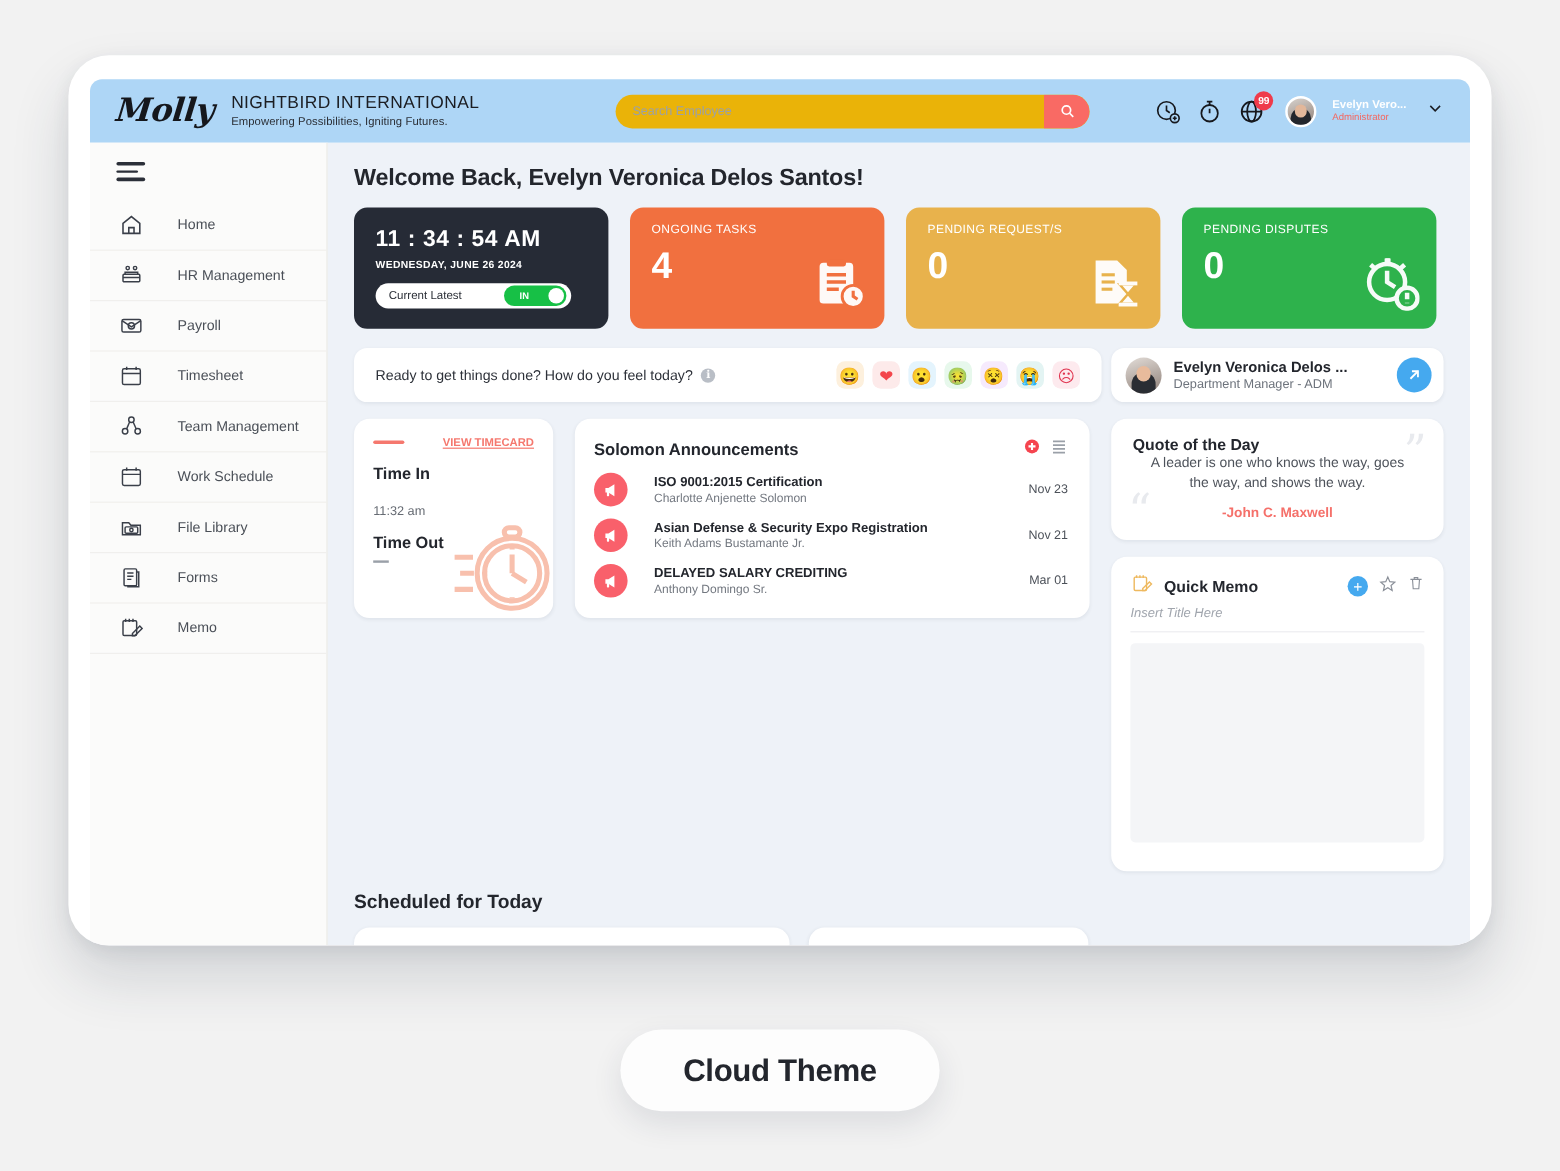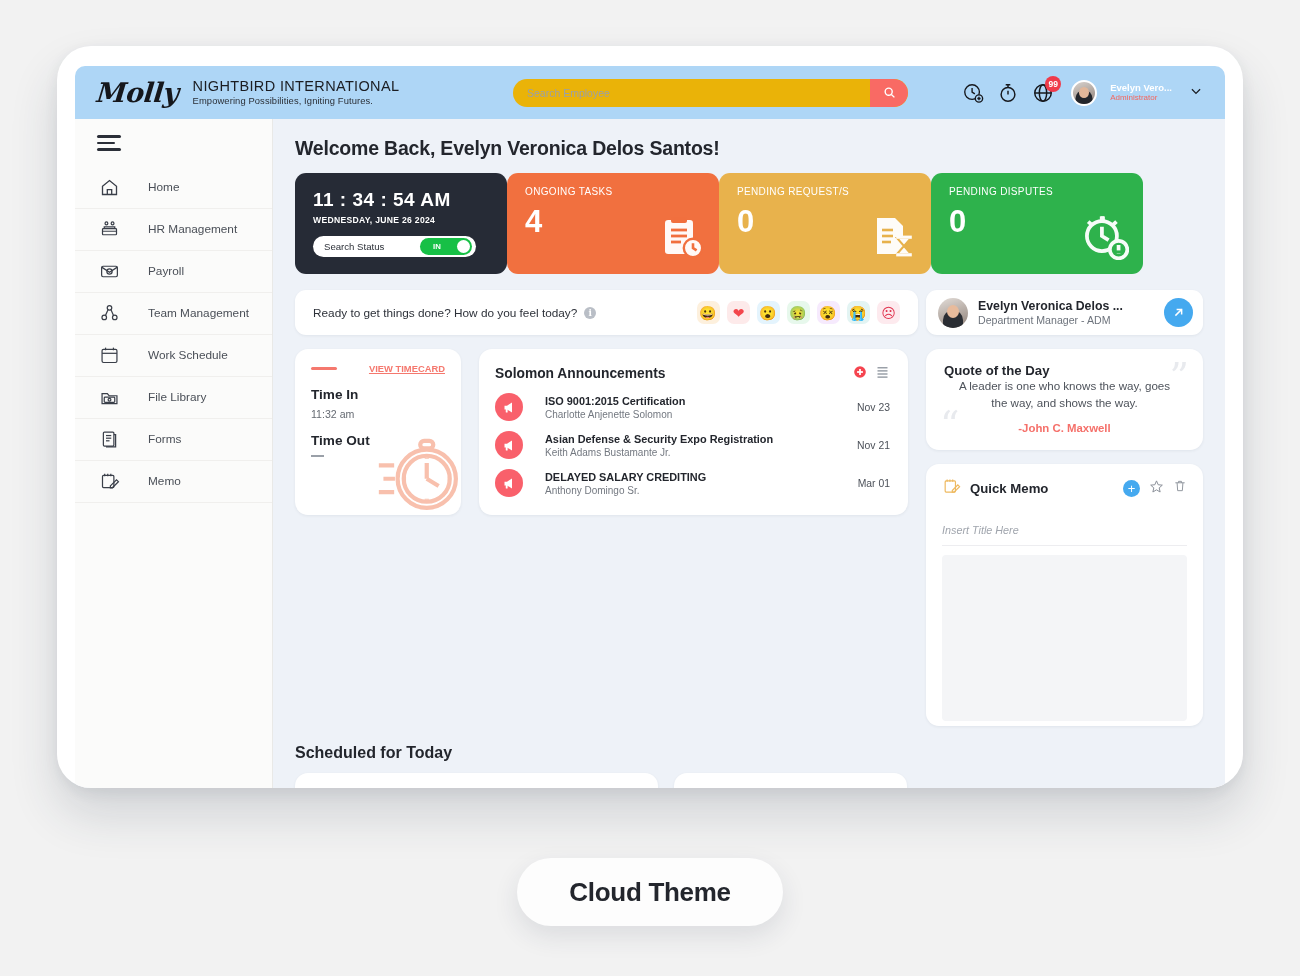--- a/index.html
+++ b/index.html
@@ -104,21 +104,21 @@
   }
   .nav-item:first-of-type { border-top: 1px solid #f0efed; }
   .nav-ico { width: 21px; height: 21px; color: #3a3f49; flex: none; }
   .nav-label { font-size: 11.8px; color: #4a4f57; }
 
   .content { flex: 1; padding: 18px 22px 0 22px; overflow: hidden; position: relative; }
 
   .welcome { font-size: 19.5px; font-weight: bold; color: #23262d; margin-bottom: 13px; letter-spacing: -.2px; }
 
   
-  .statrow { display: flex; }
+  .statrow { display: flex; gap: 18px; }
   .card-clock {
     width: 212px; height: 101px; background: #262b36; border-radius: 11px;
     padding: 16px 0 0 18px; color: #fff; flex: none;
   }
   .ctime { font-size: 19px; font-weight: bold; letter-spacing: .5px; }
   .cdate { font-size: 8.6px; font-weight: bold; letter-spacing: .3px; margin-top: 4px; }
   .statuspill {
     margin-top: 11px; width: 163px; height: 21px; background: #fff; border-radius: 11px;
     display: flex; align-items: center; padding: 0 4px 0 11px; cursor: pointer;
   }
@@ -179,21 +179,21 @@
   .midrow { display: flex; gap: 18px; margin-top: 14px; align-items: flex-start; }
   .timecard {
     width: 166px; height: 166px; background: #fff; border-radius: 13px; flex: none;
     padding: 14px 16px 0 16px; position: relative; overflow: hidden;
     box-shadow: 0 1px 3px rgba(40,50,70,.07);
   }
   .tc-top { display: flex; align-items: center; }
   .tc-dash { width: 26px; height: 3.5px; background: #f5786e; border-radius: 2px; }
   .tc-link { margin-left: auto; font-size: 9.4px; color: #f5786e; text-decoration: underline; font-weight: 600; cursor: pointer; }
   .tc-lbl { font-size: 13.6px; font-weight: bold; color: #23262d; margin-top: 13px; }
-  .tc-val { font-size: 10.6px; color: #666b73; margin-top: 6px; }
+  .tc-val { font-size: 10.6px; color: #666b73; margin-top: 18px; }
   .tc-dash2 { width: 13px; height: 2.3px; background: #9aa0a8; margin-top: 7px; }
   .tc-gfx { position: absolute; right: -6px; bottom: -8px; }
 
   .annc {
     flex: 1; height: 166px; background: #fff; border-radius: 13px;
     padding: 15px 18px 0 16px; box-shadow: 0 1px 3px rgba(40,50,70,.07);
   }
   .annc-head { display: flex; align-items: center; }
   .annc-title { font-size: 13.8px; font-weight: bold; color: #23262d; }
   .annc-actions { margin-left: auto; display: flex; align-items: center; gap: 8px; }
@@ -220,21 +220,21 @@
 
   .memo {
     background: #fff; border-radius: 13px; padding: 13px 16px 0 16px; height: 262px;
     box-shadow: 0 1px 3px rgba(40,50,70,.07);
   }
   .memo-head { display: flex; align-items: center; gap: 9px; }
   .memo-title { font-size: 13.2px; font-weight: bold; color: #23262d; }
   .memo-acts { margin-left: auto; display: flex; align-items: center; gap: 9px; }
   .memo-plus { width: 17px; height: 17px; border-radius: 50%; background: #45a9ef; color:#fff;
     display:flex; align-items:center; justify-content:center; font-size: 13px; cursor:pointer; line-height:1; }
-  .memo-ph { font-size: 10.8px; color: #a0a5ad; font-style: italic; margin-top: 24px; padding-bottom: 9px;
+  .memo-ph { font-size: 10.8px; color: #a0a5ad; font-style: italic; margin-top: 4px; padding-bottom: 9px;
     border-bottom: 1px solid #ededf0; }
   .memo-body { margin-top: 9px; height: 166px; background: #f4f5f7; border-radius: 4px; }
 
   
   .sched-title { font-size: 16px; font-weight: bold; color: #23262d; margin: 18px 0 11px 0; }
   .schedrow { display: flex; gap: 16px; align-items: flex-start; }
   .ts-card {
     width: 363px; background: #fff; border-radius: 13px; padding: 14px 16px 16px 16px; flex: none;
     box-shadow: 0 1px 3px rgba(40,50,70,.07); height: 210px;
   }
@@ -353,20 +353,35 @@
         <div class="nav-item">
           <span class="nav-ico">
             <svg width="21" height="21" viewBox="0 0 24 24" fill="none" stroke="currentColor" stroke-width="1.4">
               <rect x="3" y="6" width="18" height="12" rx="1.6"></rect>
                   <path d="M3 7l9 6 9-6"></path>
               <circle cx="12" cy="12" r="3"></circle>
             </svg></span>
           <span class="nav-label">Payroll</span>
         </div>
 
+        <div class="nav-item">
+          <span class="nav-ico">
+            <svg width="21" height="21" viewBox="0 0 24 24" fill="none" stroke="currentColor" stroke-width="1.4">
+              <rect x="3.5" y="5" width="17" height="15" rx="1.6"></rect>
+                  <line x1="3.5" y1="9.5" x2="20.5" y2="9.5"></line>
+              <line x1="7" y1="12.5" x2="7" y2="12.6"></line>
+                  <line x1="11" y1="12.5" x2="11" y2="12.6"></line>
+              <line x1="15" y1="12.5" x2="15" y2="12.6"></line>
+                  <line x1="7" y1="16" x2="7" y2="16.1"></line>
+              <line x1="11" y1="16" x2="11" y2="16.1"></line>
+                  <line x1="7.5" y1="3" x2="7.5" y2="6"></line>
+                  <line x1="16.5" y1="3" x2="16.5" y2="6"></line>
+            </svg></span>
+          <span class="nav-label">Timesheet</span>
+        </div>
 
         <div class="nav-item">
           <span class="nav-ico">
             <svg width="21" height="21" viewBox="0 0 24 24" fill="none" stroke="currentColor" stroke-width="1.4">
               <circle cx="12" cy="5.5" r="2.6"></circle>
                   <circle cx="6" cy="16.5" r="2.6"></circle>
                   <circle cx="18" cy="16.5" r="2.6"></circle>
               <line x1="10.3" y1="7.6" x2="7.4" y2="14.3"></line>
                   <line x1="13.7" y1="7.6" x2="16.6" y2="14.3"></line>
             </svg></span>
@@ -422,21 +437,21 @@
       <div class="content">
 
         <div class="welcome">Welcome Back, Evelyn Veronica Delos Santos!</div>
 
         <div class="statrow">
 
           <div class="card-clock">
             <div class="ctime">11 : 34 : 54 AM</div>
             <div class="cdate">WEDNESDAY, JUNE 26 2024</div>
             <div class="statuspill">
-              <span class="lbl">Search Status</span>
+              <span class="lbl">Current Latest</span>
               <span class="toggle">
                 <span class="t">IN</span>
                 <span class="knob"></span>
               </span>
             </div>
           </div>
 
           <div class="statcard" style="background:#f1703f">
             <div class="t">ONGOING TASKS</div>
             <div class="v">4</div>

